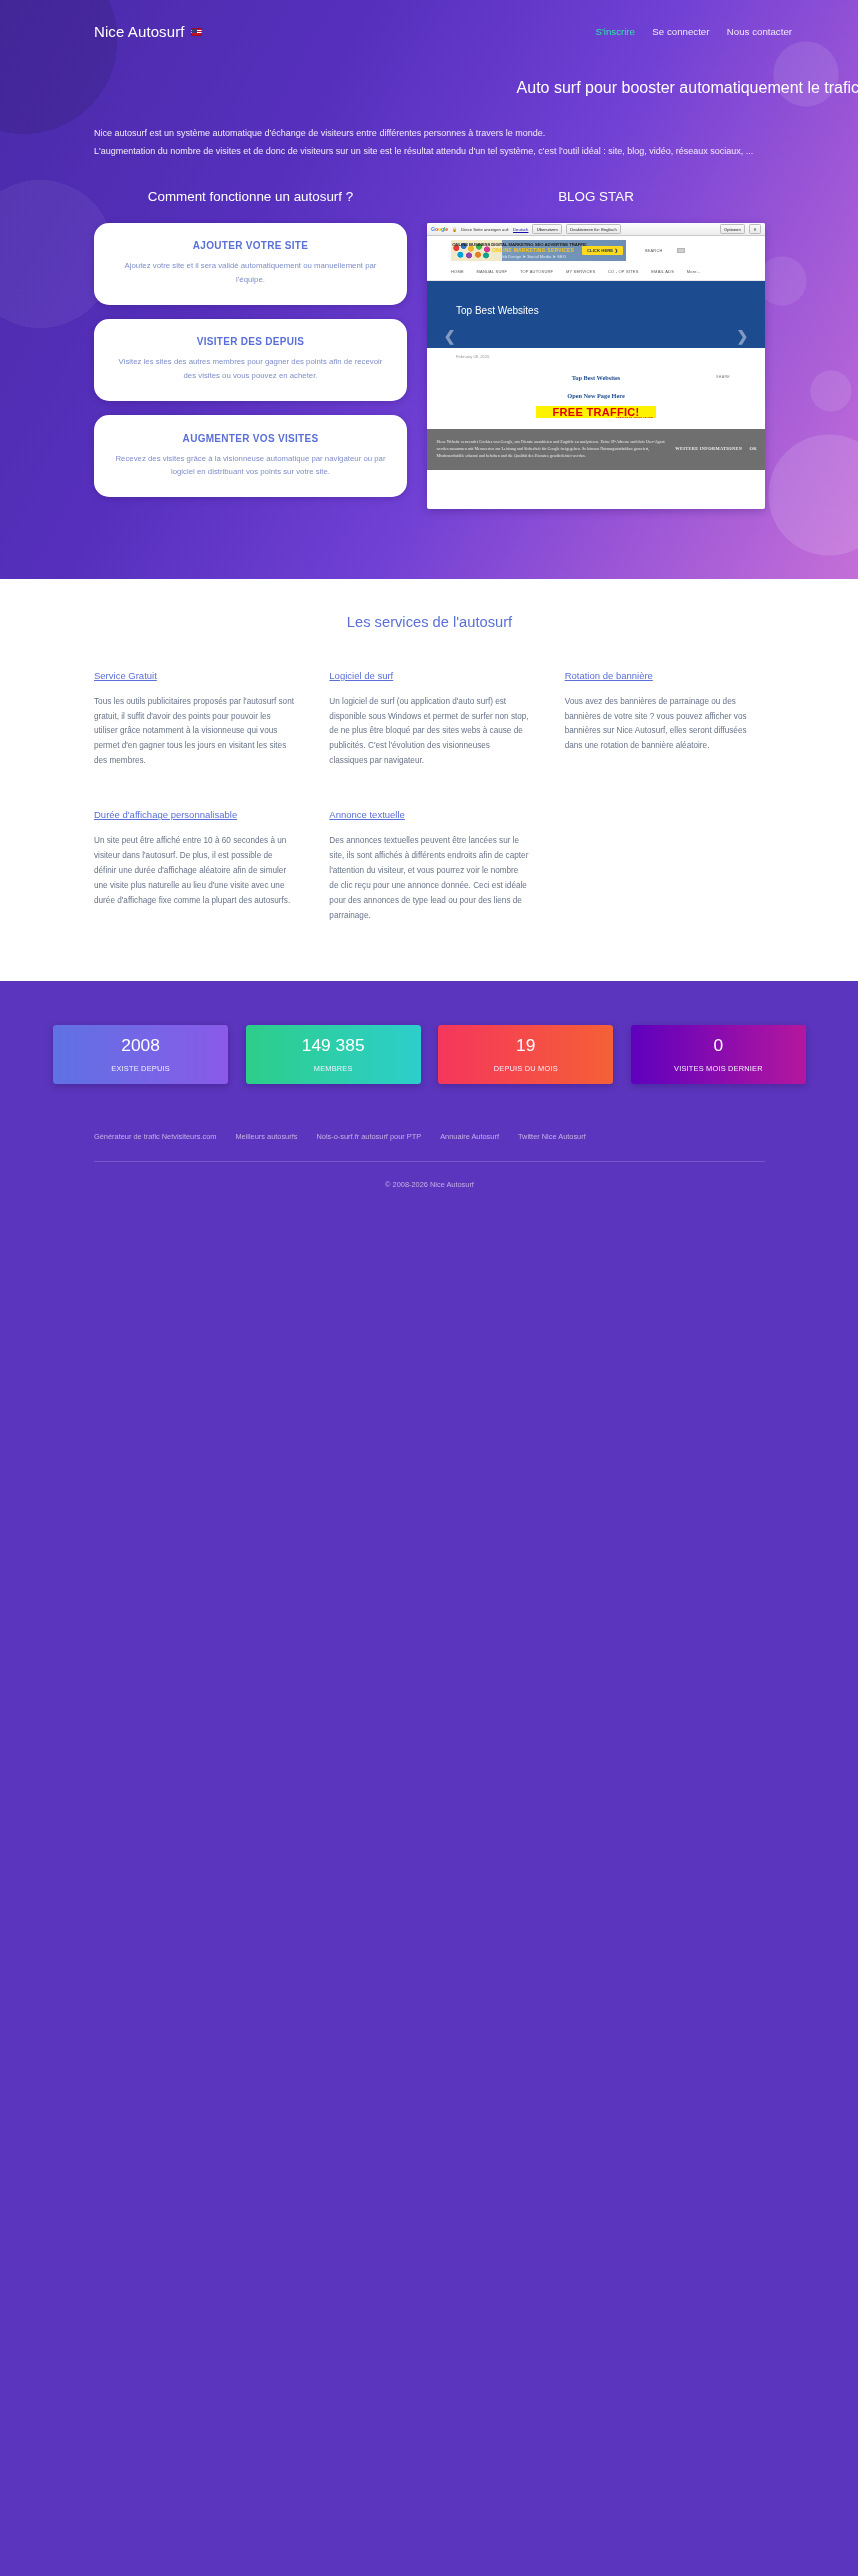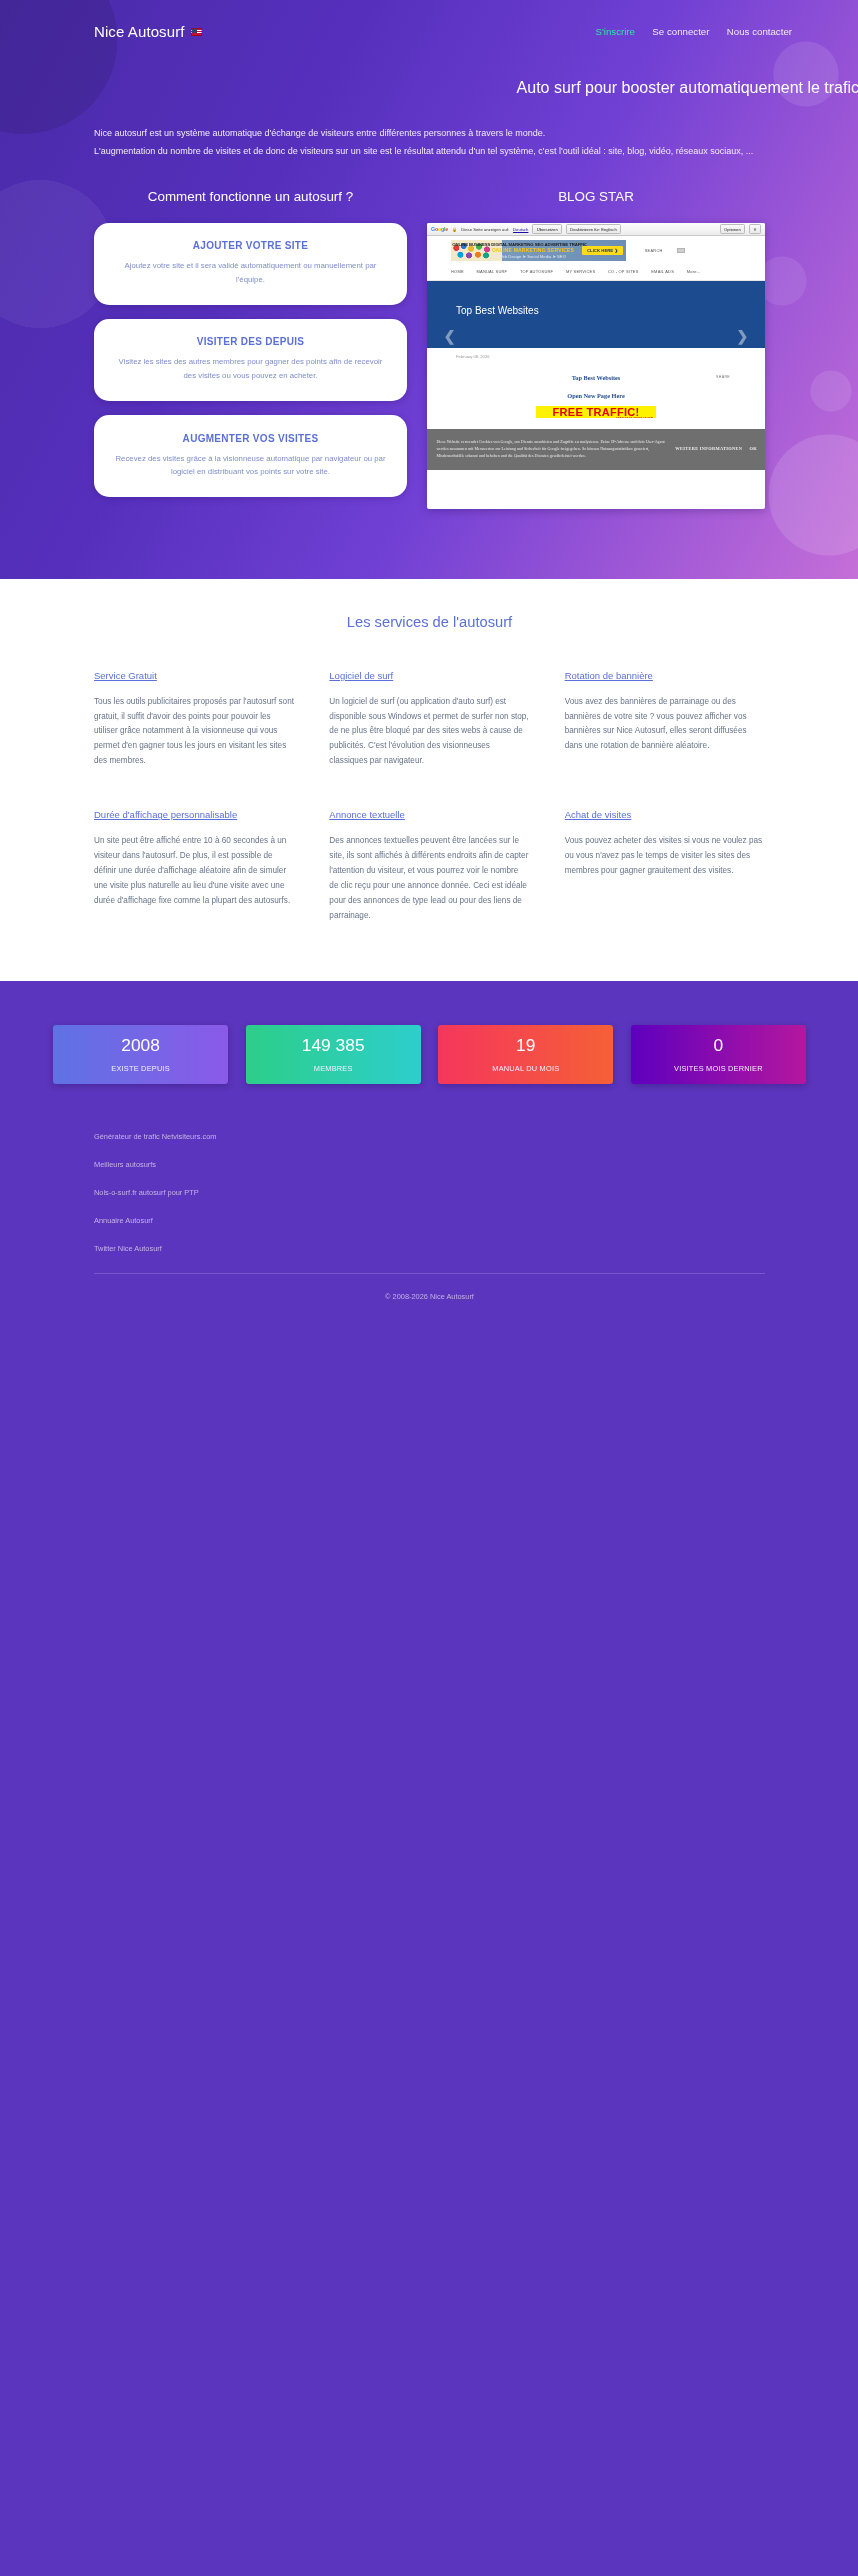--- a/index.html
+++ b/index.html
@@ -338,21 +338,20 @@
     background: #5b35bd;
     padding: 48px 94px 0;
     padding-bottom: 1170px;
   }
   .foot-links {
     display: flex;
     gap: 19px;
     font-size: 7.4px;
     color: #c4b2e6;
     padding-bottom: 20px;
-    flex-direction: column;
   }
   .foot-links a { color: #c4b2e6; text-decoration: none; }
   .foot-rule { border-top: 0.7px solid #7557c9; }
   .copyright {
     text-align: center;
     font-size: 7.4px;
     color: #c2b0e4;
     padding: 17.4px 0 0;
   }
 </style>
@@ -491,40 +490,36 @@
     </div>
 
     <div class="svc row2">
       <h3>Durée d'affichage personnalisable</h3>
       <p>Un site peut être affiché entre 10 à 60 secondes à un visiteur dans l'autosurf. De plus, il est possible de définir une durée d'affichage aléatoire afin de simuler une visite plus naturelle au lieu d'une visite avec une durée d'affichage fixe comme la plupart des autosurfs.</p>
     </div>
     <div class="svc row2">
       <h3>Annonce textuelle</h3>
       <p>Des annonces textuelles peuvent être lancées sur le site, ils sont affichés à différents endroits afin de capter l'attention du visiteur, et vous pourrez voir le nombre de clic reçu pour une annonce donnée. Ceci est idéale pour des annonces de type lead ou pour des liens de parrainage.</p>
     </div>
-    <div class="svc row2">
-      <h3>Achat de visites</h3>
-      <p>Vous pouvez acheter des visites si vous ne voulez pas ou vous n'avez pas le temps de visiter les sites des membres pour gagner grauitement des visites.</p>
-    </div>
   </div>
 </section>
 
 <section class="stats-wrap">
   <div class="stats">
     <div class="stat s1">
       <div class="num">2008</div>
       <div class="lbl">EXISTE DEPUIS</div>
     </div>
     <div class="stat s2">
       <div class="num">149 385</div>
       <div class="lbl">MEMBRES</div>
     </div>
     <div class="stat s3">
       <div class="num">19</div>
-      <div class="lbl">MANUAL DU MOIS</div>
+      <div class="lbl">DEPUIS DU MOIS</div>
     </div>
     <div class="stat s4">
       <div class="num">0</div>
       <div class="lbl">VISITES MOIS DERNIER</div>
     </div>
   </div>
 </section>
 
 <footer>
   <div class="foot-links">

